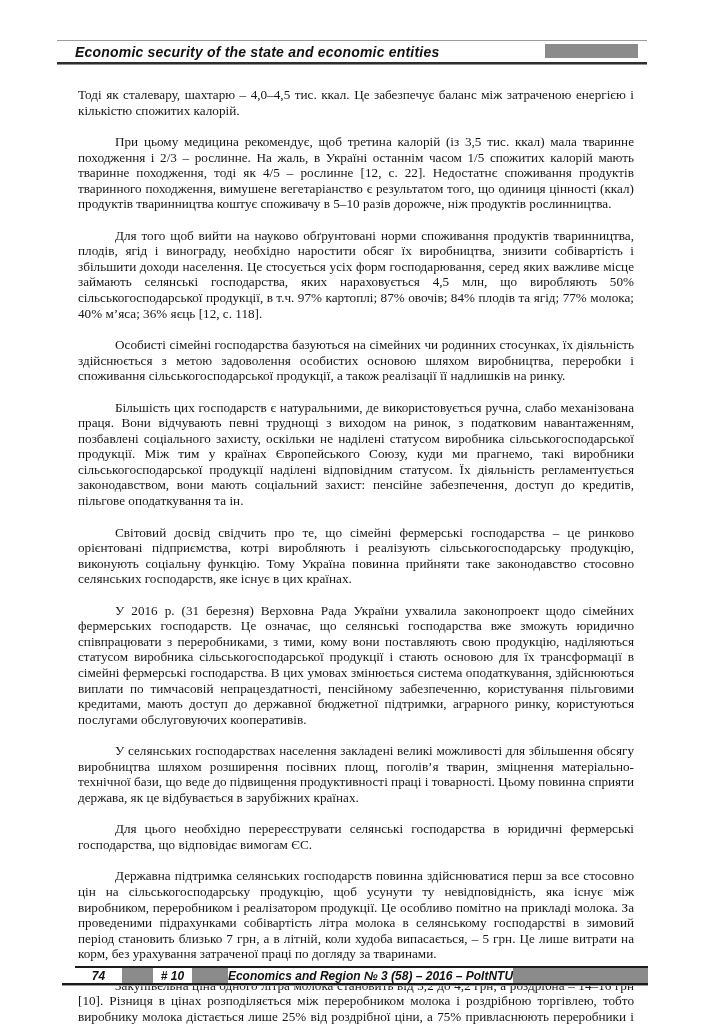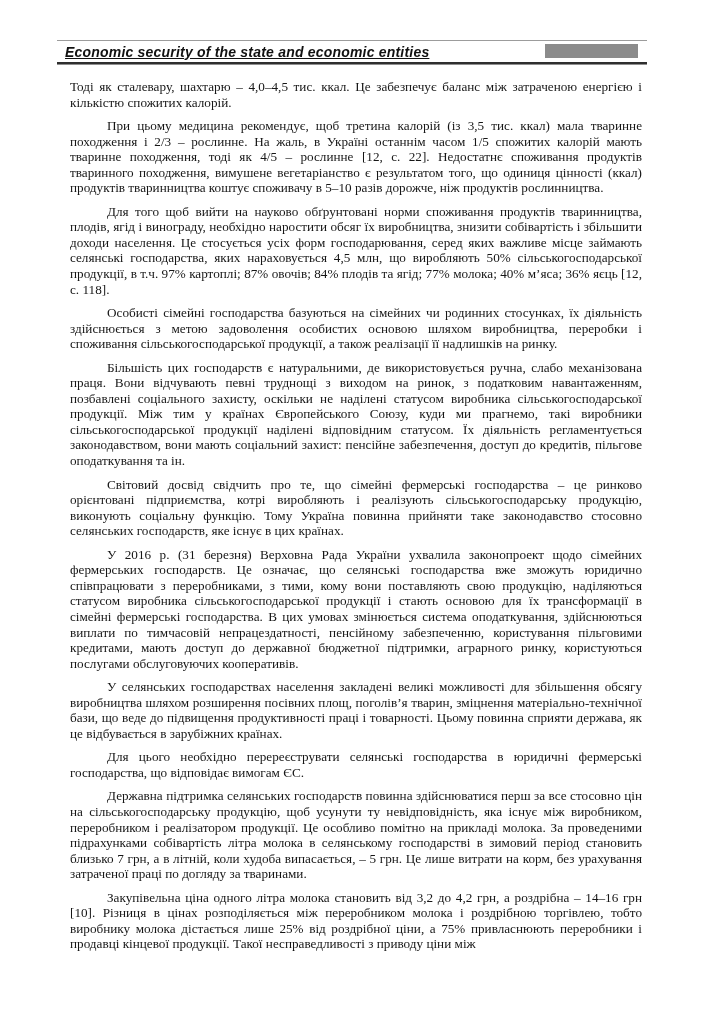--- a/index.html
+++ b/index.html
@@ -9,37 +9,36 @@
     background:#ffffff;
     overflow:hidden;
     font-family:"Liberation Serif", serif;
   }
 
   
   .rhead{position:absolute;left:57px;top:40px;width:590px;}
   .rhead-rule-top{height:1px;background:#9c9c9c;}
   .rhead-row{position:relative;height:21px;display:flex;align-items:center;}
   .rhead-title{
-    margin-left:8px;
+    margin-left:18px;
     font-family:"Liberation Sans", sans-serif;
     font-weight:bold;font-style:italic;
     font-size:14px;letter-spacing:.2px;color:#111;
     white-space:nowrap;
-    text-decoration:underline;
   }
   .rhead-box{position:absolute;right:9px;top:3px;width:93px;height:14px;background:#8b8b8b;}
   .rhead-rule-bottom{height:2px;background:#2e2e2e;box-shadow:0 1px 0 #8f8f8f;}
 
   
   .content{
     position:absolute;left:62px;top:71px;width:588px;
     text-align:justify;
     font-size:13.2px;line-height:15.55px;color:#161616;
   }
-  .content p{margin:8px;padding:0;text-indent:37px;}
+  .content p{margin:16px;padding:0;text-indent:37px;}
   .content p.no-indent{text-indent:0;}
 
   
   .pfoot{position:absolute;left:62px;top:966px;width:586px;}
   .pfoot-rule-top{height:2px;background:#1b1b1b;margin-left:13px;}
   .pfoot-bar{
     display:flex;height:15px;align-items:stretch;
     font-family:"Liberation Sans", sans-serif;
     font-weight:bold;font-style:italic;font-size:12px;color:#111;
   }
@@ -74,14 +73,27 @@
     <p>Особисті сімейні господарства базуються на сімейних чи родинних стосунках, їх діяльність здійснюється з метою задоволення особистих основою шляхом виробництва, переробки і споживання сільськогосподарської продукції, а також реалізації її надлишків на ринку.</p>
     <p>Більшість цих господарств є натуральними, де використовується ручна, слабо механізована праця. Вони відчувають певні труднощі з виходом на ринок, з податковим навантаженням, позбавлені соціального захисту, оскільки не наділені статусом виробника сільськогосподарської продукції. Між тим у країнах Європейського Союзу, куди ми прагнемо, такі виробники сільськогосподарської продукції наділені відповідним статусом. Їх діяльність регламентується законодавством, вони мають соціальний захист: пенсійне забезпечення, доступ до кредитів, пільгове оподаткування та ін.</p>
     <p>Світовий досвід свідчить про те, що сімейні фермерські господарства – це ринково орієнтовані підприємства, котрі виробляють і реалізують сільськогосподарську продукцію, виконують соціальну функцію. Тому Україна повинна прийняти таке законодавство стосовно селянських господарств, яке існує в цих країнах.</p>
     <p>У 2016 р. (31 березня) Верховна Рада України ухвалила законопроект щодо сімейних фермерських господарств. Це означає, що селянські господарства вже зможуть юридично співпрацювати з переробниками, з тими, кому вони поставляють свою продукцію, наділяються статусом виробника сільськогосподарської продукції і стають основою для їх трансформації в сімейні фермерські господарства. В цих умовах змінюється система оподаткування, здійснюються виплати по тимчасовій непрацездатності, пенсійному забезпеченню, користування пільговими кредитами, мають доступ до державної бюджетної підтримки, аграрного ринку, користуються послугами обслуговуючих кооперативів.</p>
     <p>У селянських господарствах населення закладені великі можливості для збільшення обсягу виробництва шляхом розширення посівних площ, поголів’я тварин, зміцнення матеріально-технічної бази, що веде до підвищення продуктивності праці і товарності. Цьому повинна сприяти держава, як це відбувається в зарубіжних країнах.</p>
     <p>Для цього необхідно перереєструвати селянські господарства в юридичні фермерські господарства, що відповідає вимогам ЄС.</p>
     <p>Державна підтримка селянських господарств повинна здійснюватися перш за все стосовно цін на сільськогосподарську продукцію, щоб усунути ту невідповідність, яка існує між виробником, переробником і реалізатором продукції. Це особливо помітно на прикладі молока. За проведеними підрахунками собівартість літра молока в селянському господарстві в зимовий період становить близько 7 грн, а в літній, коли худоба випасається, – 5 грн. Це лише витрати на корм, без урахування затраченої праці по догляду за тваринами.</p>
     <p>Закупівельна ціна одного літра молока становить від 3,2 до 4,2 грн, а роздрібна – 14–16 грн [10]. Різниця в цінах розподіляється між переробником молока і роздрібною торгівлею, тобто виробнику молока дістається лише 25% від роздрібної ціни, а 75% привласнюють переробники і продавці кінцевої продукції. Такої несправедливості з приводу ціни між</p>
   </div>
 
+  <div class="pfoot">
+    <div class="pfoot-rule-top"></div>
+    <div class="pfoot-bar">
+      <div class="fseg fseg-pad"></div>
+      <div class="fseg fseg-page">74</div>
+      <div class="fseg fseg-g1"></div>
+      <div class="fseg fseg-issue"># 10</div>
+      <div class="fseg fseg-g2"></div>
+      <div class="fseg fseg-journal">Economics and Region № 3 (58) – 2016 – PoltNTU</div>
+      <div class="fseg fseg-g3"></div>
+    </div>
+    <div class="pfoot-rule-bottom"></div>
+  </div>
 
 </div>
 
 </body></html>

